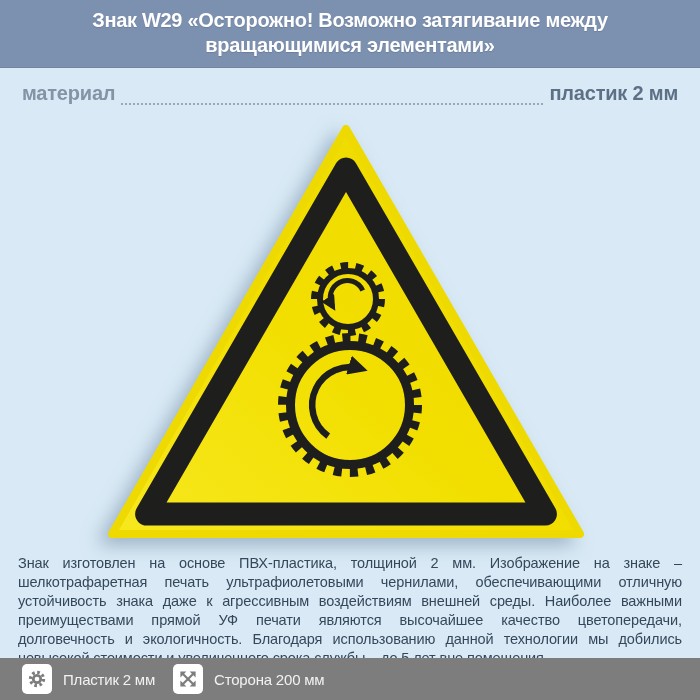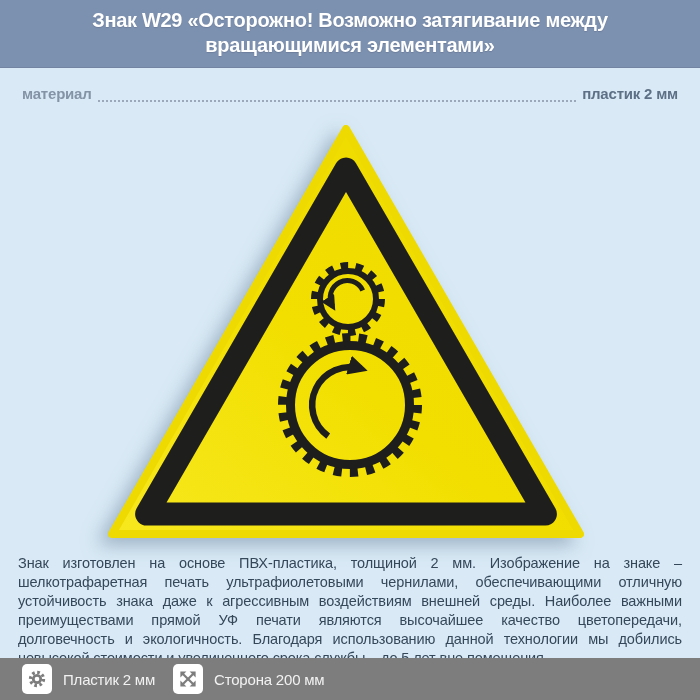--- a/index.html
+++ b/index.html
@@ -36,21 +36,21 @@
     height: 44px;
     display: flex;
     align-items: center;
     padding: 6px 22px 0 22px;
     gap: 28px;
   }
   .spec-row {
     flex: 1 1 0;
     display: flex;
     align-items: center;
-    font-size: 15px;
+    font-size: 20px;
     font-weight: 700;
     letter-spacing: -0.2px;
     white-space: nowrap;
   }
   .spec-label { color: #8493A6; }
   .spec-dots {
     flex: 1 1 auto;
     border-bottom: 2px dotted #9AA8BA;
     margin: 0 6px;
     align-self: flex-end;

